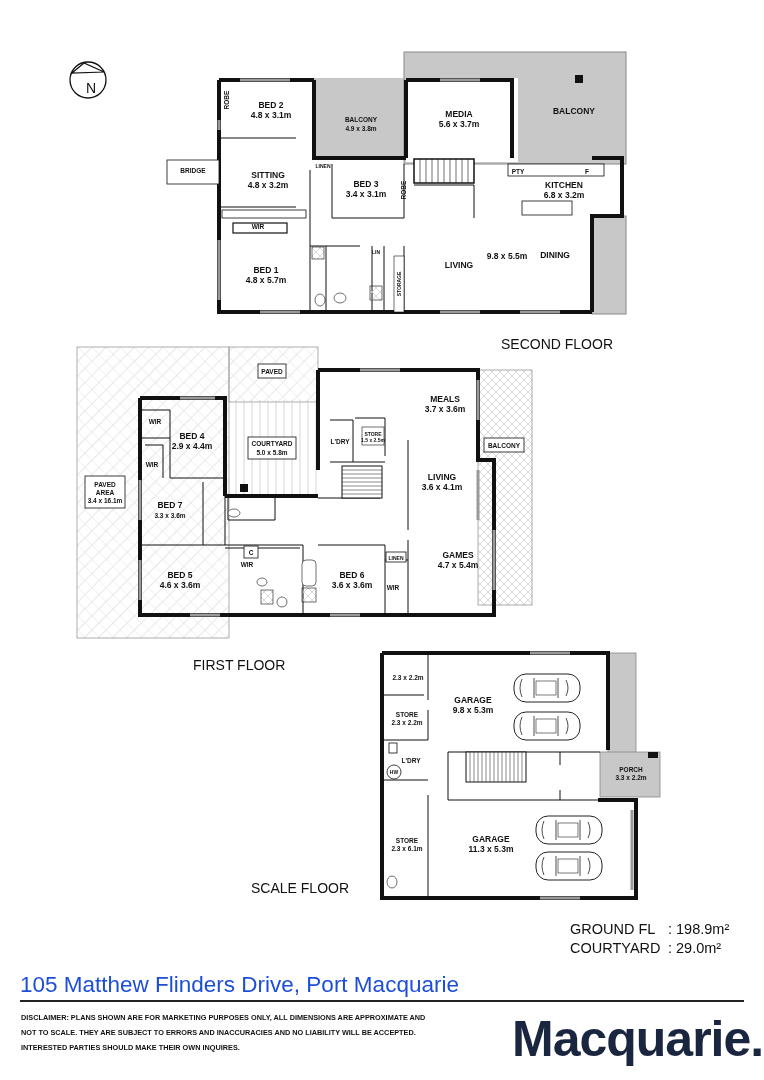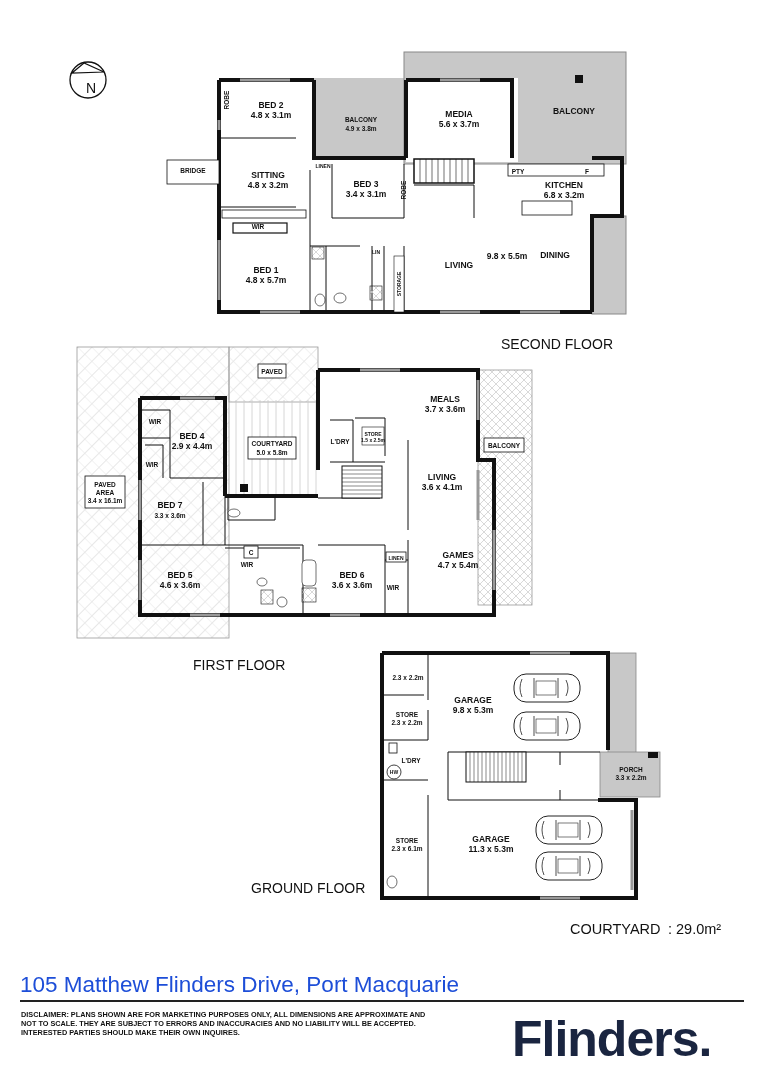--- a/index.html
+++ b/index.html
@@ -12,21 +12,21 @@
   .lbl { font-family: "Liberation Sans", sans-serif; font-weight: bold; font-size: 8.5px; fill: #111; text-anchor: middle; }
   .lbl-sm { font-family: "Liberation Sans", sans-serif; font-weight: bold; font-size: 6.5px; fill: #111; text-anchor: middle; }
   .lbl-xs { font-family: "Liberation Sans", sans-serif; font-weight: bold; font-size: 5px; fill: #111; text-anchor: middle; }
   .floor-title { position: absolute; font-size: 14px; font-weight: normal; letter-spacing: 0; color: #111; white-space: nowrap; }
   .areas { position: absolute; left: 570px; top: 920px; font-size: 14.5px; line-height: 19px; color: #111; }
   .areas .row { display: flex; }
   .areas .k { width: 98px; }
   .areas .v { width: 80px; text-align: left; }
   .address { position: absolute; left: 20px; top: 972px; font-size: 22.5px; color: #1d4ed8; white-space: nowrap; }
   .rule { position: absolute; left: 20px; top: 1000px; width: 724px; height: 2px; background: #222; }
-  .disclaimer { position: absolute; left: 21px; top: 1010px; width: 420px; font-size: 7.3px; font-weight: bold; line-height: 9px; color: #111; }
+  .disclaimer { position: absolute; left: 21px; top: 1010px; width: 420px; font-size: 7.3px; font-weight: bold; line-height: 15px; color: #111; }
   .brand { position: absolute; left: 512px; top: 1010px; font-size: 50px; font-weight: bold; color: #1a2540; letter-spacing: -1px; }
 </style>
 </head>
 <body>
 
 <svg class="plan" viewBox="0 0 764 1080" xmlns="http://www.w3.org/2000/svg">
   <defs>
     <pattern id="hatch" width="10" height="10" patternUnits="userSpaceOnUse" patternTransform="rotate(45)">
       <line x1="0" y1="0" x2="0" y2="10" stroke="#cfcfcf" stroke-width="1"></line>
       <line x1="0" y1="0" x2="10" y2="0" stroke="#e6e6e6" stroke-width="1"></line>
@@ -215,25 +215,29 @@
     <text class="lbl-sm" x="631" y="780">3.3 x 2.2m</text>
     <text class="lbl-sm" x="407" y="843">STORE</text>
     <text class="lbl-sm" x="407" y="851">2.3 x 6.1m</text>
     <text class="lbl" x="491" y="842">GARAGE</text>
     <text class="lbl" x="491" y="852">11.3 x 5.3m</text>
   </g>
 </svg>
 
 <div class="floor-title" style="left:454px; top:336px;margin-left:47px;">SECOND FLOOR</div>
 <div class="floor-title" style="left:193px; top:657px;">FIRST FLOOR</div>
-<div class="floor-title" style="left:251px; top:880px;">GROUND FLOOR</div>
+<div class="floor-title" style="left:251px; top:880px;">SCALE FLOOR</div>
 
 <div class="areas">
+  <div class="row">
+    <span class="k">GROUND FL</span>
+    <span class="v">: 198.9m²</span>
+  </div>
   <div class="row">
     <span class="k">COURTYARD</span>
     <span class="v">:   29.0m²</span>
   </div>
 </div>
 
 <div class="address">105 Matthew Flinders Drive, Port Macquarie</div>
 <div class="rule"></div>
 <div class="disclaimer">DISCLAIMER: PLANS SHOWN ARE FOR MARKETING PURPOSES ONLY, ALL DIMENSIONS ARE APPROXIMATE AND NOT  TO SCALE. THEY  ARE SUBJECT  TO ERRORS AND INACCURACIES  AND NO LIABILITY  WILL  BE ACCEPTED. INTERESTED PARTIES SHOULD MAKE THEIR OWN INQUIRES.</div>
-<div class="brand">Flinders.</div>
+<div class="brand">Macquarie.</div>
 
 </body></html>

